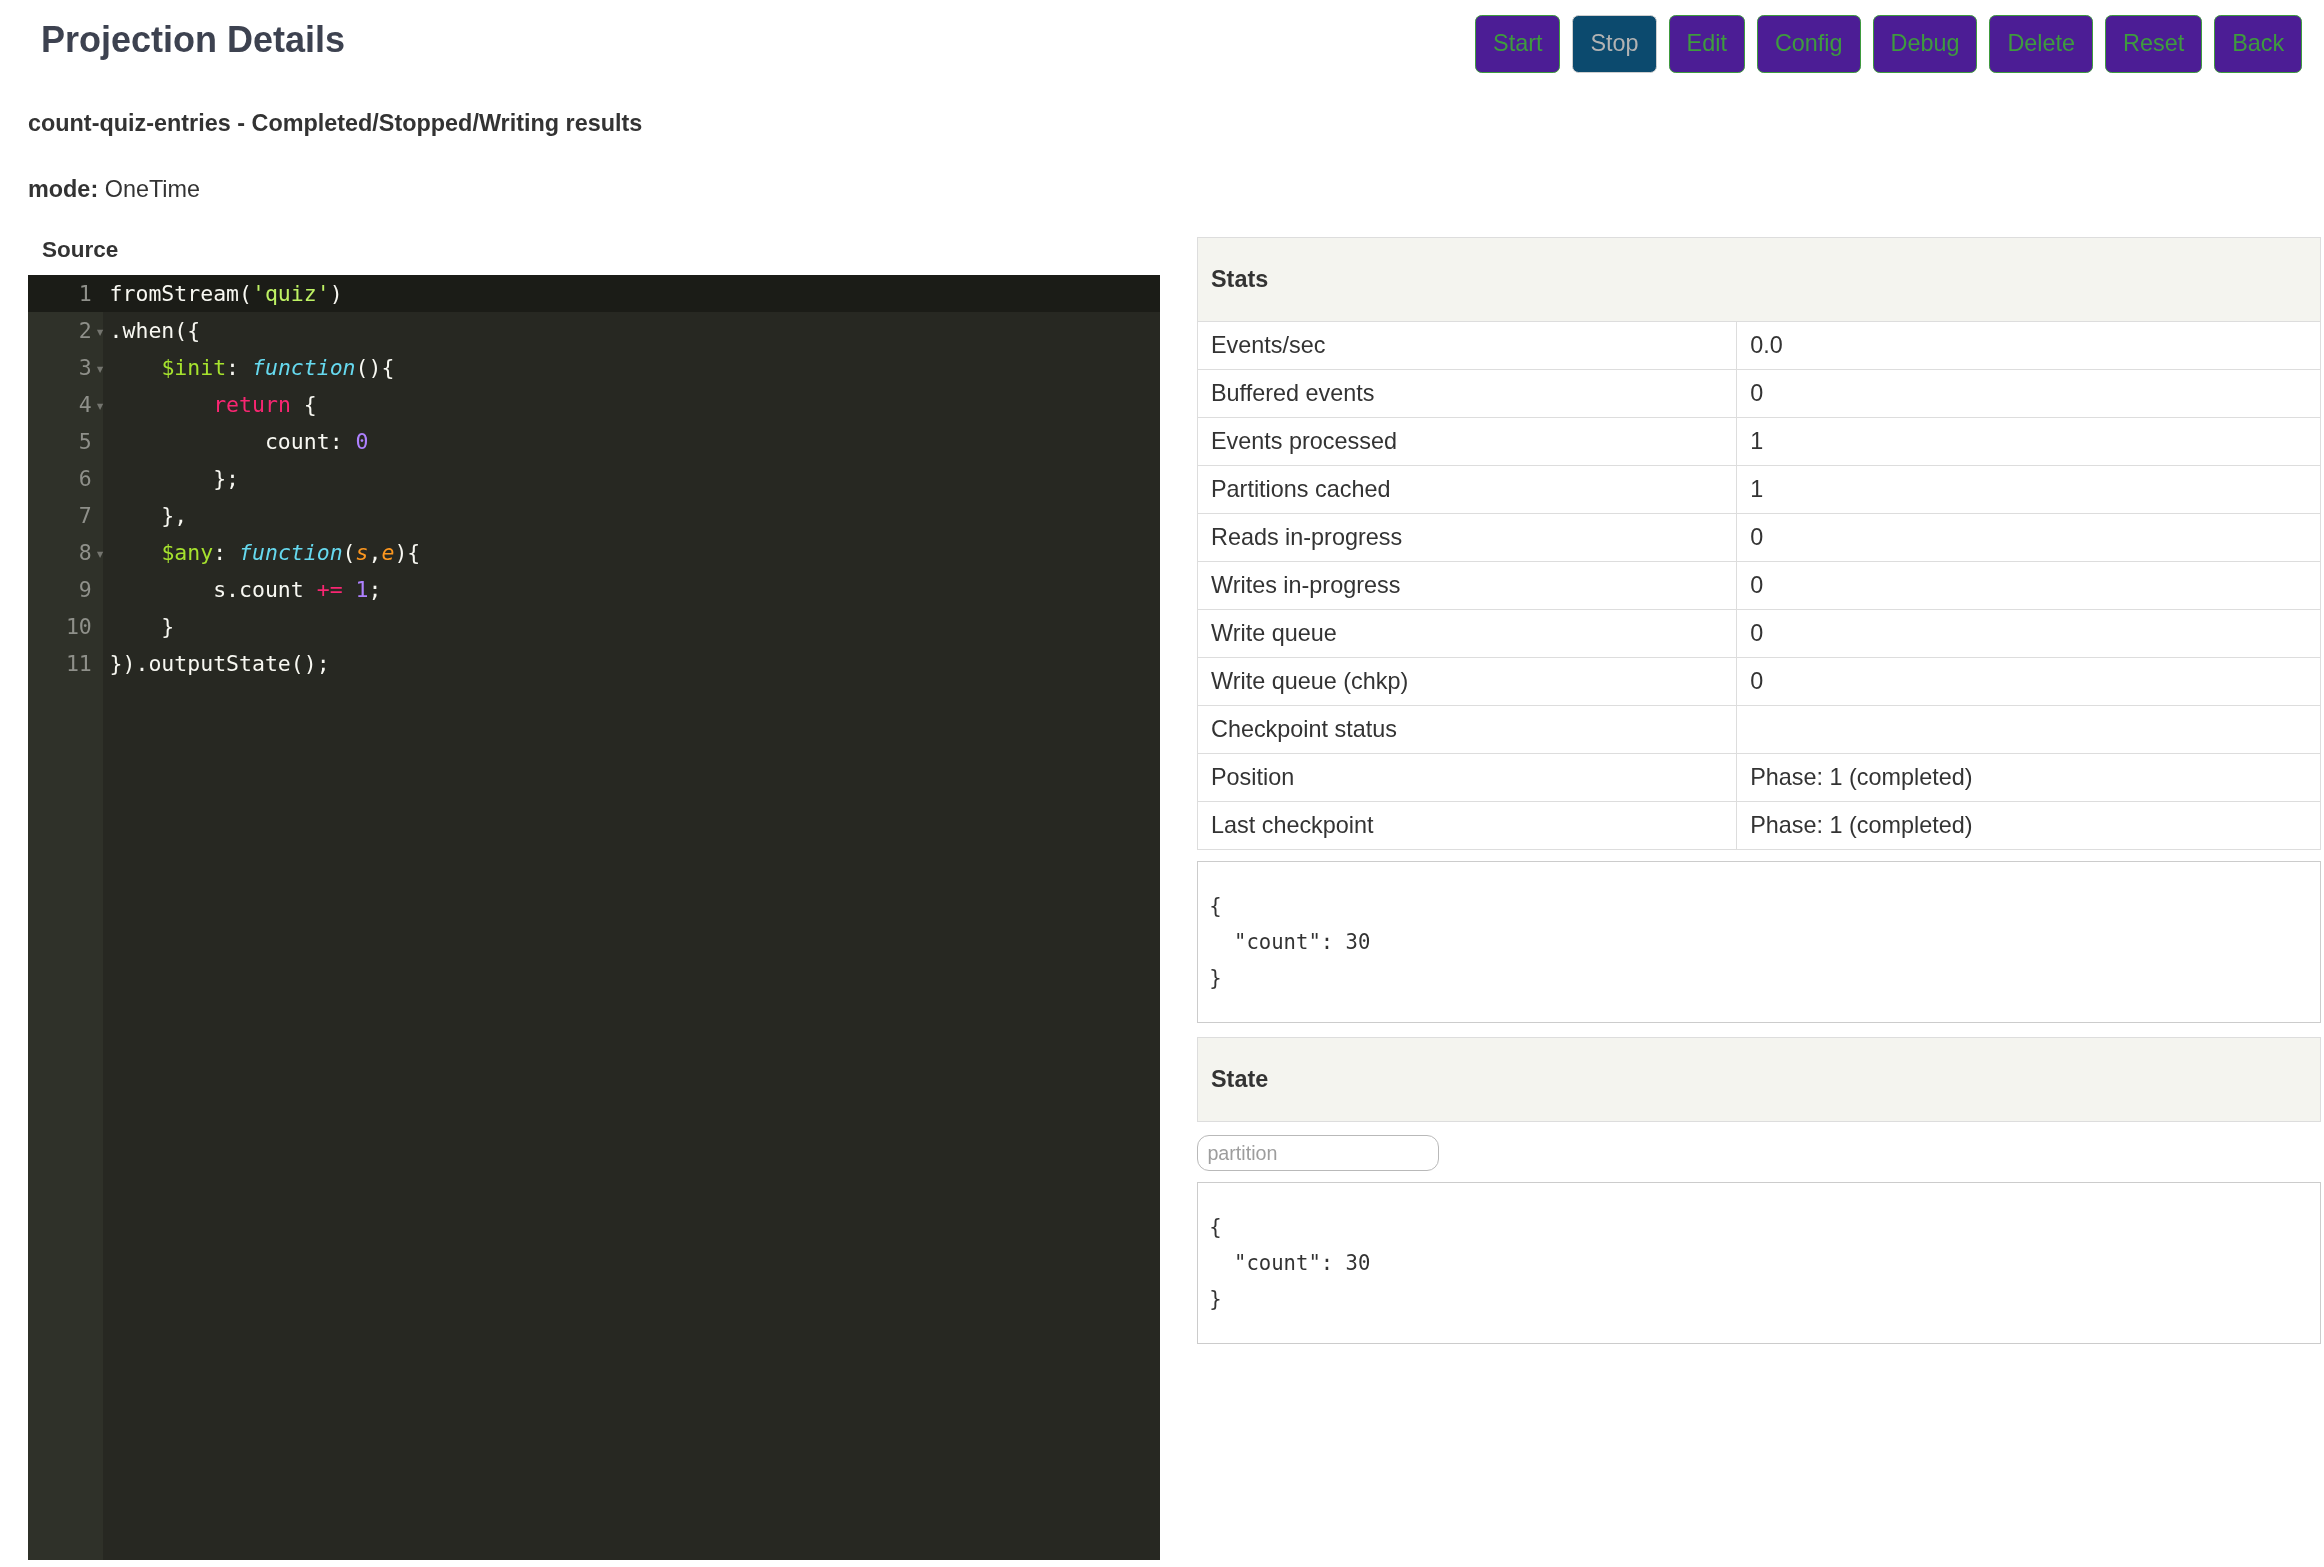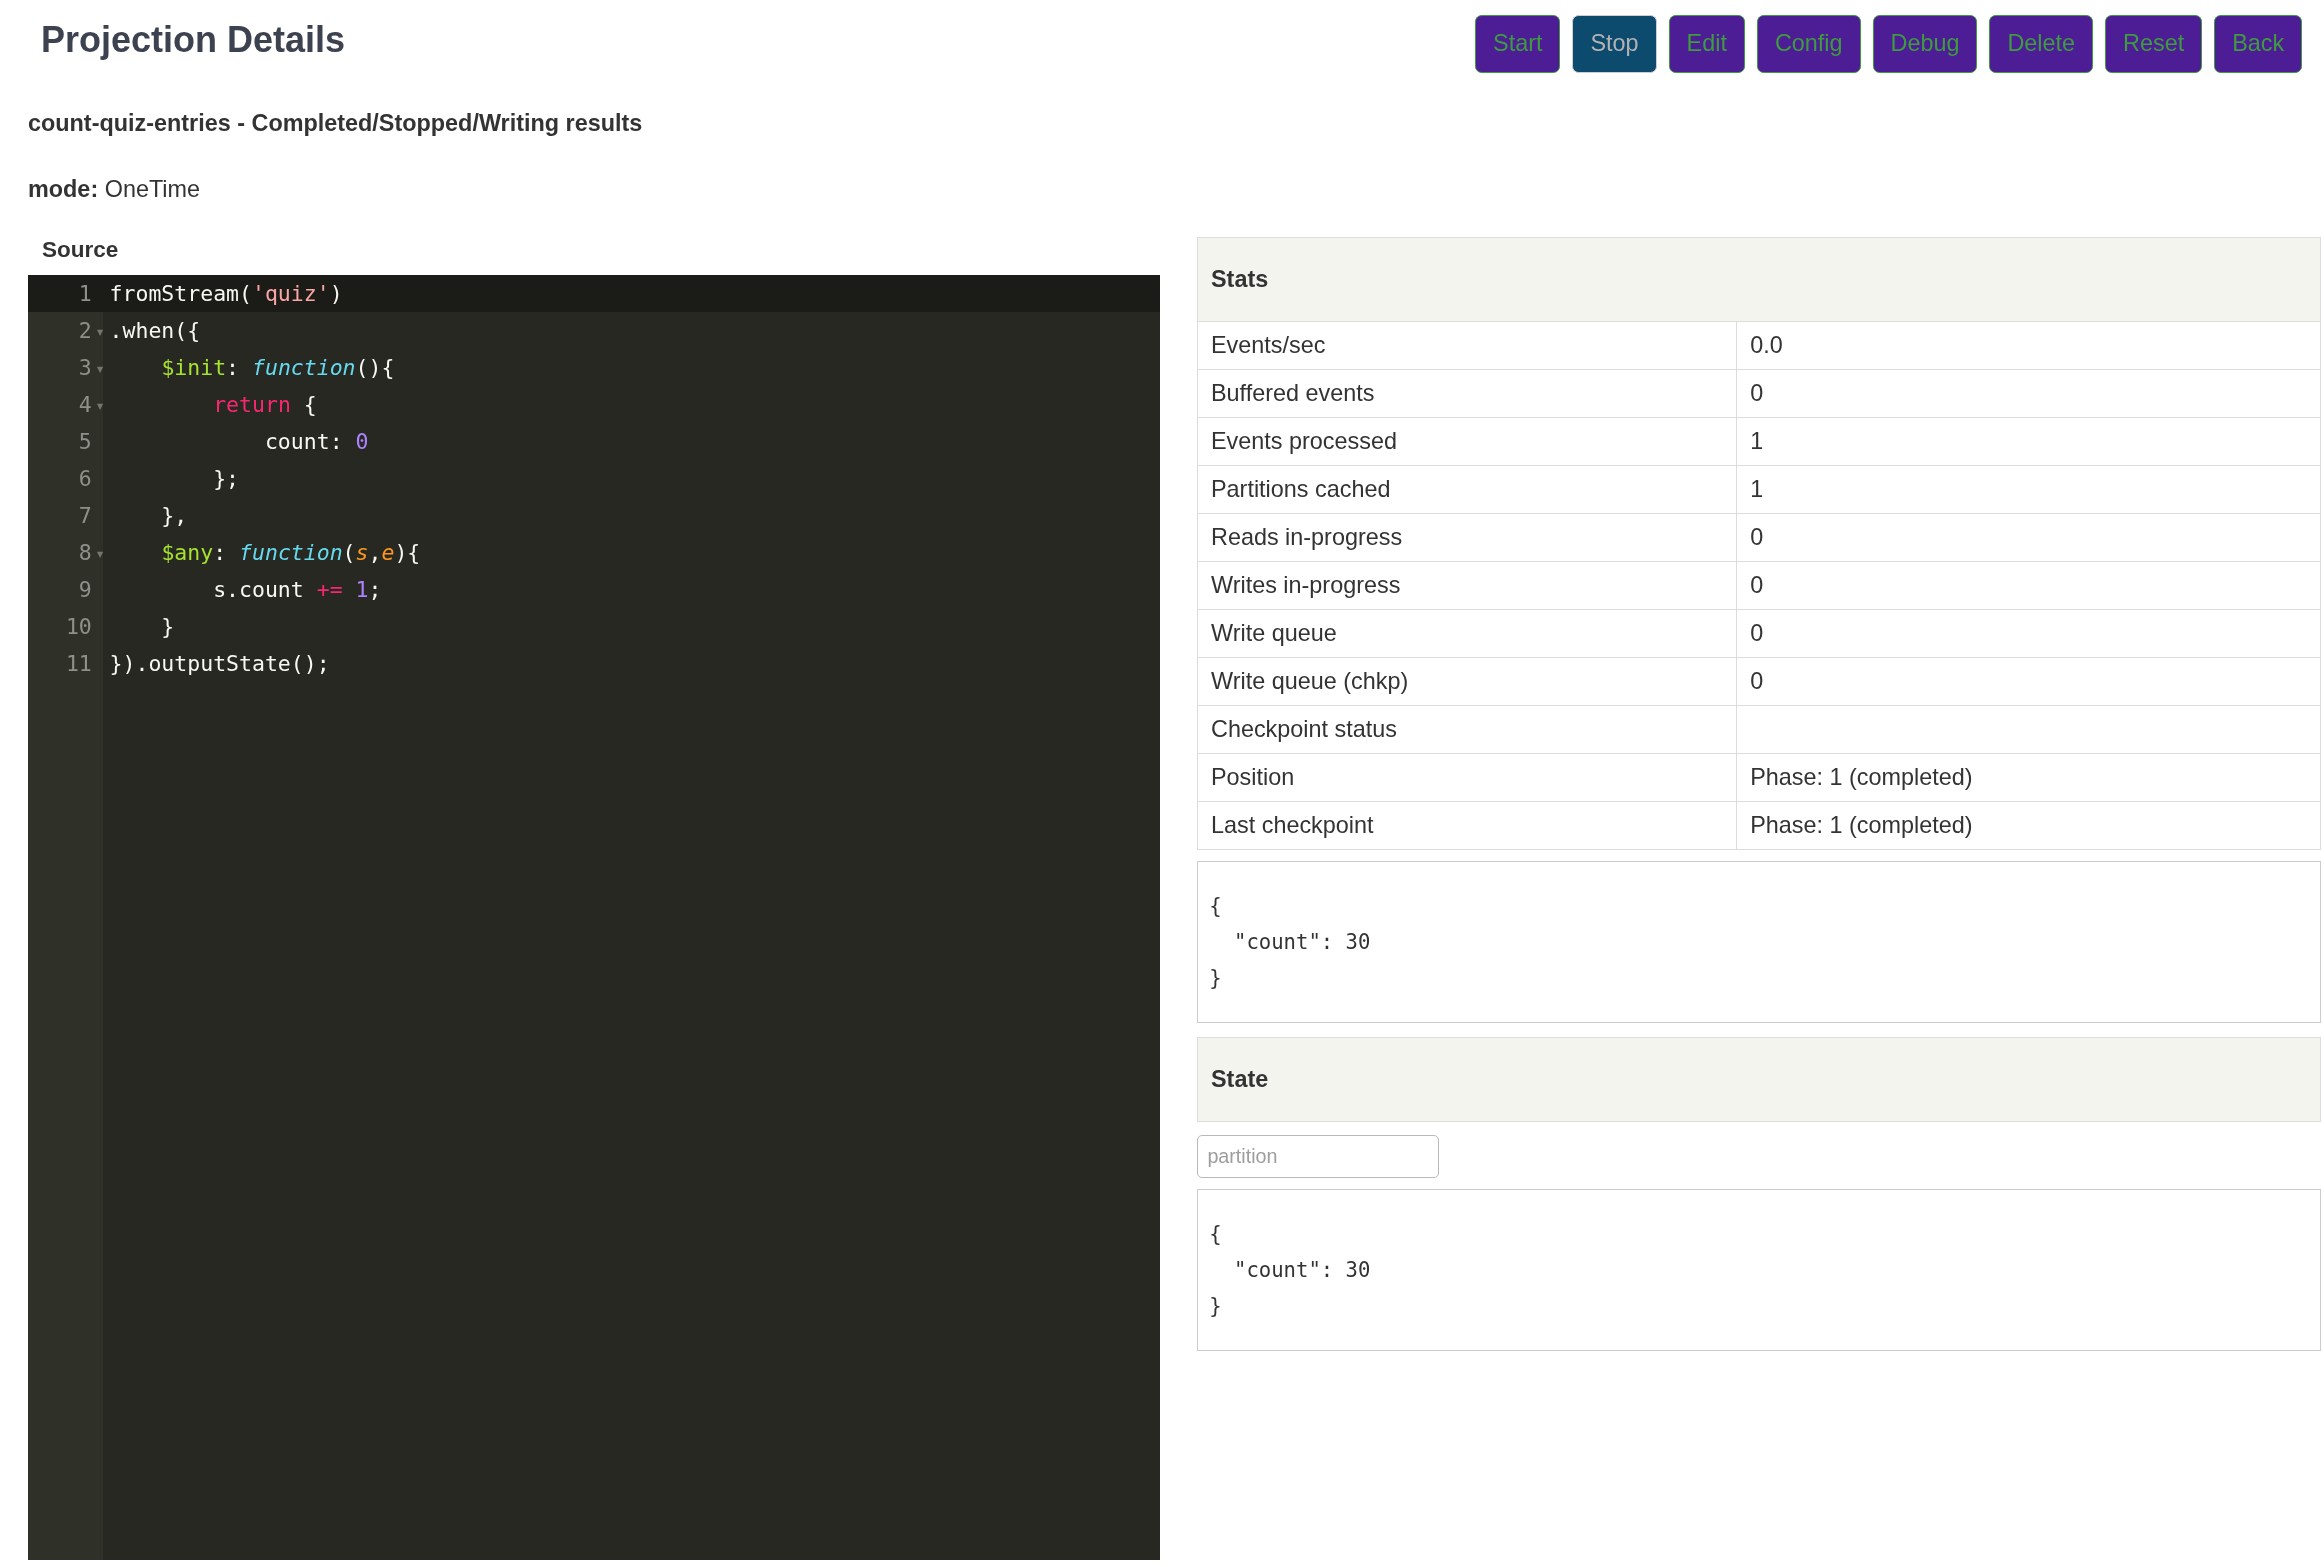--- a/index.html
+++ b/index.html
@@ -40,21 +40,21 @@
     font-family:"DejaVu Sans Mono", monospace; font-size:21.5px; line-height:37px;
   }
   .editor::before { content:""; position:absolute; left:0; top:0; bottom:0; width:75px; background:#2f3129; }
   .code-lines { position:relative; }
   .code-line { display:flex; height:37px; white-space:pre; position:relative; }
   .code-line.active { background:#1b1c17; }
   .gutter-cell { flex:0 0 75px; width:75px; text-align:right; padding-right:11.2px; color:#8f908a; position:relative; }
   .fold { position:absolute; right:-1.9px; top:0.9px; font-size:16px; color:#74756f; cursor:pointer; }
   .code-text { padding-left:6.6px; color:#f8f8f2; }
   .tok-plain   { color:#f8f8f2; }
-  .tok-string  { color:#fca5a5; }
+  .tok-string  { color:#bef264; }
   .tok-keyword { color:#f92672; }
   .tok-entity  { color:#a6e22e; }
   .tok-support { color:#66d9ef; font-style:italic; }
   .tok-number  { color:#ae81ff; }
   .tok-param   { color:#fd971f; font-style:italic; }
 
   
   .panel-header {
     background:#f4f4ef; border:0.9px solid #dddddd;
     font-weight:bold; font-size:23.4px; color:#333;
@@ -70,22 +70,22 @@
   .json-box {
     border:0.9px solid #cccccc; margin-top:11.2px;
     padding:26px 11.2px;
   }
   .json-box pre {
     margin:0; font-family:"DejaVu Sans Mono", monospace;
     font-size:20.6px; line-height:36px; color:#333;
   }
   .partition-input {
     display:block; margin-top:13px;
-    width:242px; height:43px; padding:0 9.4px;
-    border:1.9px solid #b9b9b9; border-radius:5px;
+    width:242px; height:36px; padding:0 9.4px;
+    border:1.9px solid #b9b9b9; border-radius:12px;
     font-family:"Liberation Sans", sans-serif; font-size:19.7px; color:#555;
     background:#fff;
   }
   .partition-input::placeholder { color:#9d9d9d; }
 </style>
 </head>
 <body>
 
 <div class="page">
 

